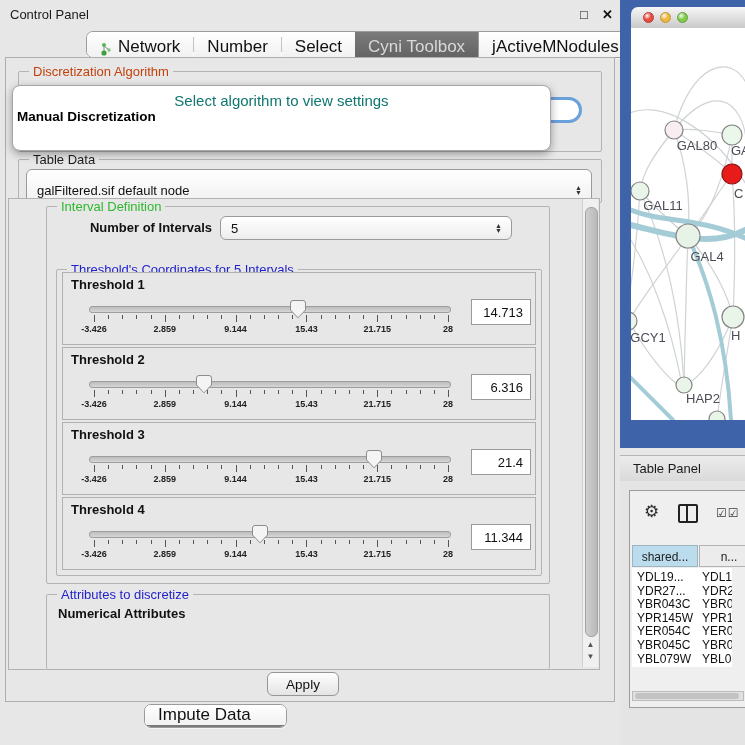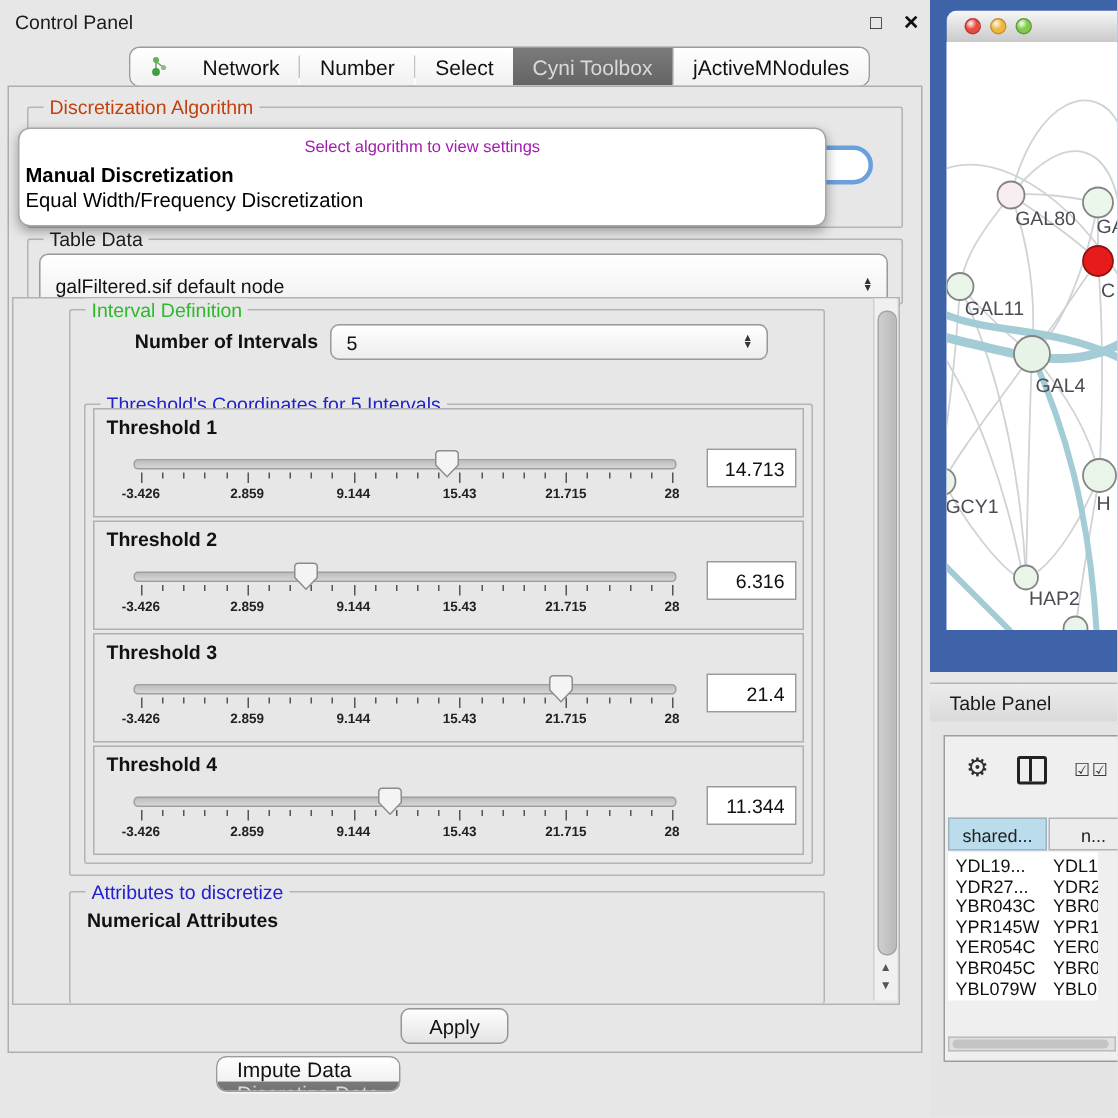--- a/index.html
+++ b/index.html
@@ -5,42 +5,42 @@
   html,body{margin:0;padding:0;}
   body{width:745px;height:745px;overflow:hidden;background:#e7e7e7;
        font-family:"Liberation Sans", sans-serif; -webkit-font-smoothing:antialiased;}
   #app{position:relative;width:745px;height:745px;}
   .abs{position:absolute;}
   
   .titlebar-text{left:10px;top:7px;font-size:13px;color:#1a1a1a;}
   .win-btn{top:7px;font-size:13px;color:#111;font-weight:bold;cursor:default;}
   .seg-group{display:flex;border:1px solid #9b9b9b;border-radius:7px;background:#fff;overflow:hidden;
              box-shadow:0 1px 0 rgba(255,255,255,.6);}
-  .seg{display:flex;align-items:center;gap:23px;padding:0 13px;font-size:14px;color:#111;
+  .seg{display:flex;align-items:flex-end;gap:6px;padding:0 13px;font-size:17px;color:#111;
        background:linear-gradient(#ffffff,#f1f1f1);white-space:nowrap;}
   .seg.sel{background:linear-gradient(#7b7b7b,#646464);color:#d9d9d9;}
   .seg-div{width:1px;height:15px;background:#c3c3c3;align-self:center;}
   .seg.bordered{border-left:1px solid #9b9b9b;}
   .main-panel{left:5px;top:57px;width:608px;height:643px;border:1px solid #aeaeae;background:#e7e7e7;}
   
   .group{position:absolute;border:1px solid #b4b4b4;border-radius:2px;}
   .group-label{position:absolute;top:-8px;left:10px;background:#e7e7e7;padding:0 4px;font-size:13px;line-height:15px;}
   .lbl-green{color:#2eb82e;}
   .lbl-blue{color:#2222cc;}
   .lbl-gray{color:#c2410c;}
   .lbl-dark{color:#1c1c1c;}
   
   .combo{position:absolute;background:linear-gradient(#ffffff,#ededed);border:1px solid #9a9a9a;border-radius:6px;
          font-size:13px;color:#111;display:flex;align-items:center;padding:0 10px;box-sizing:border-box;}
   .combo .arrows{position:absolute;right:9px;top:50%;transform:translateY(-50%);display:flex;flex-direction:column;
                  line-height:5px;font-size:7px;color:#333;}
   
   .popup{left:12px;top:85px;width:537px;height:64px;background:#fff;border:1px solid #a6a6a6;border-radius:8px;
          box-shadow:0 3px 8px rgba(0,0,0,.35);z-index:20;}
-  .popup-hint{position:absolute;top:6px;left:0;width:100%;text-align:center;font-size:11px;color:#a21caf;}
+  .popup-hint{position:absolute;top:6px;left:0;width:100%;text-align:center;font-size:15px;color:#0f766e;}
   .popup-item{position:absolute;left:4px;font-size:13.5px;color:#000;white-space:nowrap;}
   .focus-frag{left:540px;top:97px;width:42px;height:26px;border:3px solid #6aa1dd;border-radius:4px 13px 13px 4px;
               background:#fff;z-index:10;box-sizing:border-box;}
   
   .scrollpane{left:8px;top:198px;width:590px;height:470px;border:1px solid #b2b2b2;background:#e7e7e7;}
   .vtrack{background:#f0f0f0;border-left:1px solid #d0d0d0;}
   .vthumb{background:linear-gradient(90deg,#cfcfcf,#b9b9b9);border:1px solid #a3a3a3;border-radius:6px;}
   .sb-arrow{font-size:8px;color:#555;text-align:center;width:100%;line-height:11px;}
   
   .thr-panel{position:absolute;left:62px;width:472px;height:71px;border:1px solid #b0b0b0;background:#e7e7e7;}
@@ -120,21 +120,20 @@
   <div class="abs main-panel"></div>
 
   <div class="group" style="left:18px;top:71px;width:582px;height:79px;">
     <span class="group-label lbl-gray">Discretization Algorithm</span>
   </div>
   <div class="abs focus-frag"></div>
 
   <div class="abs popup">
     <div class="popup-hint">Select algorithm to view settings</div>
     <div class="popup-item" style="top:23px;font-weight:bold;">Manual Discretization</div>
-    <div class="popup-item" style="top:40px;">Equal Width/Frequency Discretization</div>
   </div>
 
   <div class="group" style="left:18px;top:159px;width:582px;height:42px;">
     <span class="group-label lbl-dark">Table Data</span>
   </div>
   <div class="combo" style="left:26px;top:169px;width:566px;height:42px;">
     <span>galFiltered.sif default node</span>
     <span class="arrows">▲<br>▼</span>
   </div>
 

